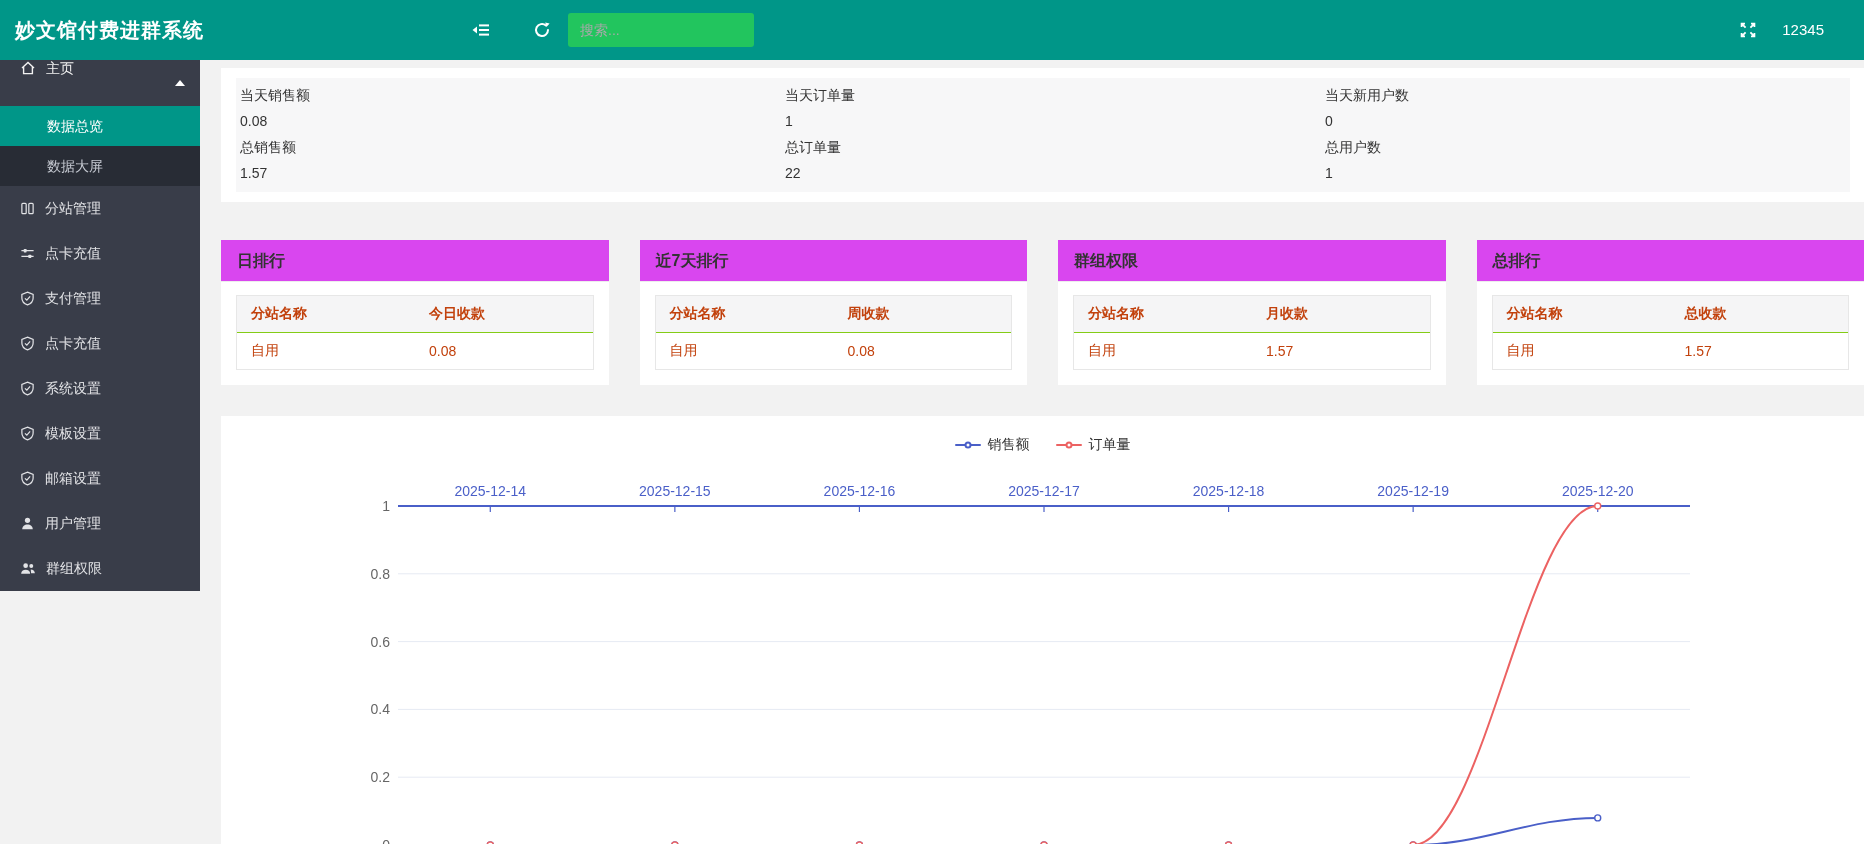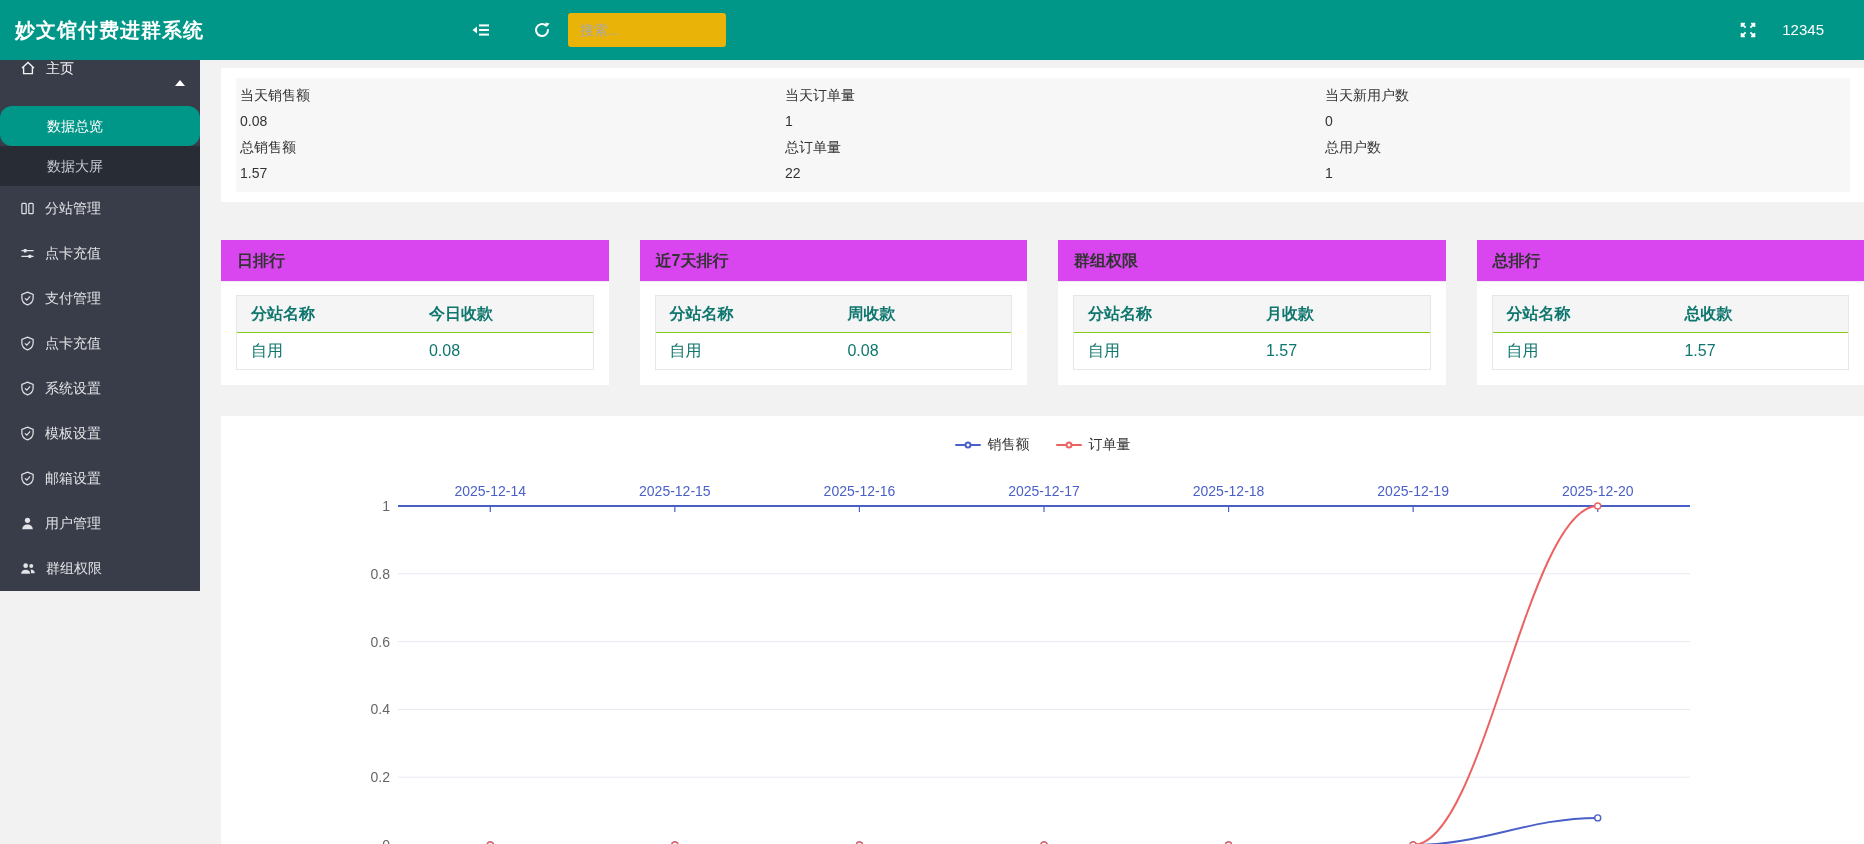--- a/index.html
+++ b/index.html
@@ -7,46 +7,46 @@
   body { background:#f2f2f2; font-family:"Liberation Sans","DejaVu Sans",sans-serif; }
 
   
   .header { position:absolute; top:0; left:0; width:1864px; height:60px; background:#009688; z-index:20; }
   .header-title { position:absolute; left:15px; top:0; line-height:60px; color:#fff; font-size:20px; font-weight:bold; letter-spacing:1px; }
   .hicon { position:absolute; top:0; height:60px; display:flex; align-items:center; justify-content:center; width:36px; cursor:pointer; color:#fff; }
   .hicon svg { display:block; }
   .collapse-btn { left:462px; }
   .refresh-btn  { left:524px; }
   .fullscreen-btn { right:98px; }
-  .search-box { position:absolute; left:568px; top:13px; width:158px; height:34px; background:#eab308; border-radius:3px; display:flex; align-items:center; }
+  .search-box { position:absolute; left:568px; top:13px; width:186px; height:34px; background:#22c55e; border-radius:3px; display:flex; align-items:center; }
   .search-box input { border:0; outline:0; width:100%; height:100%; padding:0 12px; font-size:14px; color:#333; background:transparent; }
   .search-box input::placeholder { color:#a9a9a9; }
   .username { position:absolute; right:40px; top:0; line-height:60px; color:#fff; font-size:15px; cursor:pointer; }
 
   
   .sidebar { position:absolute; top:60px; left:0; width:200px; background:#393D49; z-index:10; }
   .side-parent { position:relative; height:46px; display:flex; padding-left:20px; gap:10px; font-size:14px; color:#f2f2f2; cursor:pointer; }
   .side-parent .tri-up { position:absolute; right:15px; top:50%; margin-top:-3px; width:0; height:0; border-left:5px solid transparent; border-right:5px solid transparent; border-bottom:6px solid #fff; }
   .sub-item { height:40px; line-height:40px; padding-left:47px; font-size:14px; color:#c6cad2; background:#282c35; cursor:pointer; }
-  .sub-item.active { background:#009688; color:#fff;border-radius:12px; }
+  .sub-item.active { background:#009688; color:#fff; }
   .side-item { height:45px; display:flex; align-items:center; padding-left:20px; gap:10px; font-size:14px; color:#e2e3e6; cursor:pointer; }
   .side-item svg, .side-parent svg { flex:none; }
 
   
   .main { position:absolute; left:200px; top:60px; right:0; bottom:0; overflow:hidden; }
   .stats-card { margin:8px 0 0 21px; background:#fff; padding:10px 14px 10px 15px; }
   .stats-panel { background:#f7f7f8; padding:9px 0 11px 4px; display:grid; grid-template-columns:545px 540px 1fr; row-gap:10px; }
   .stat-label { font-size:14px; color:#333; margin-bottom:8px; }
   .stat-value { font-size:14px; color:#333; }
 
   .rank-row { display:flex; gap:31px; margin:38px 0 0 21px; }
   .rank-card { flex:1; min-width:0; background:#fff; }
   .rank-head { height:42px; line-height:42px; padding:0 16px; font-size:16px; font-weight:bold; color:#333; background:#d946ef; border-bottom:1px solid #ededed; }
   .rank-body { padding:13px 15px 15px; }
-  .rank-table { border:1px solid #e7e7e7; font-size:16px; color:#0f766e; }
+  .rank-table { border:1px solid #e7e7e7; font-size:14px; color:#c2410c; }
   .rt-row { display:flex; align-items:center; height:36px; }
   .rt-row.head { background:#f5f5f6; font-weight:bold; }
   .rt-row.data { border-top:1px solid #84cc16; background:#fff; height:37px; }
   .rt-c1 { width:54%; padding-left:14px; }
   .rt-c2 { flex:1; }
 
   .chart-card { margin:31px 0 0 21px; background:#fff; height:480px; padding-top:20px; }
   .legend { display:flex; justify-content:center; align-items:center; gap:26px; height:18px; }
   .legend-item { display:flex; align-items:center; gap:7px; font-size:14px; color:#333; cursor:pointer;font-family:Liberation Mono, monospace; }
   .legend-marker { position:relative; width:26px; height:12px; }

